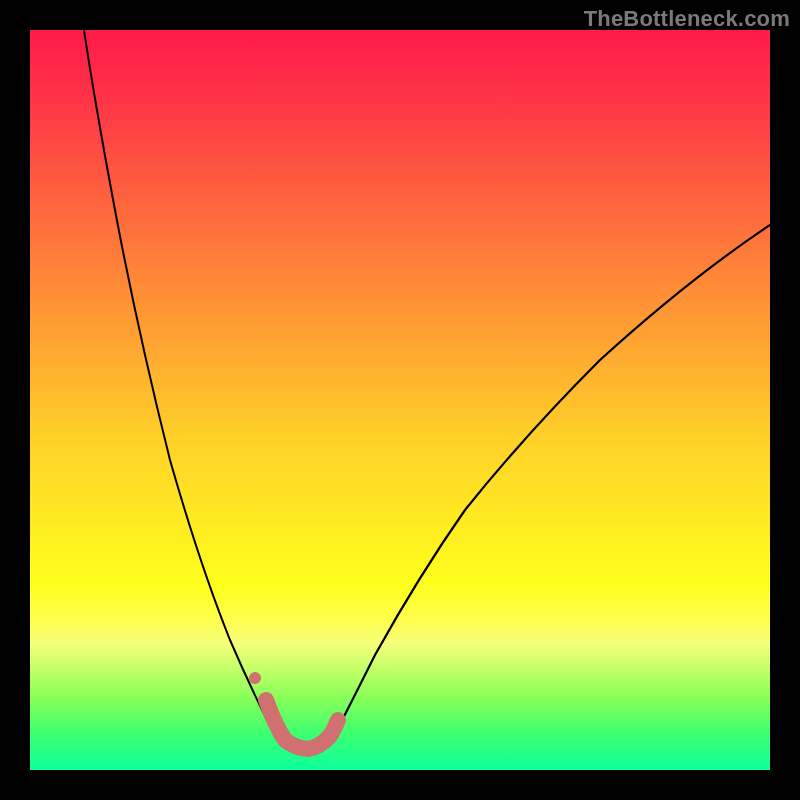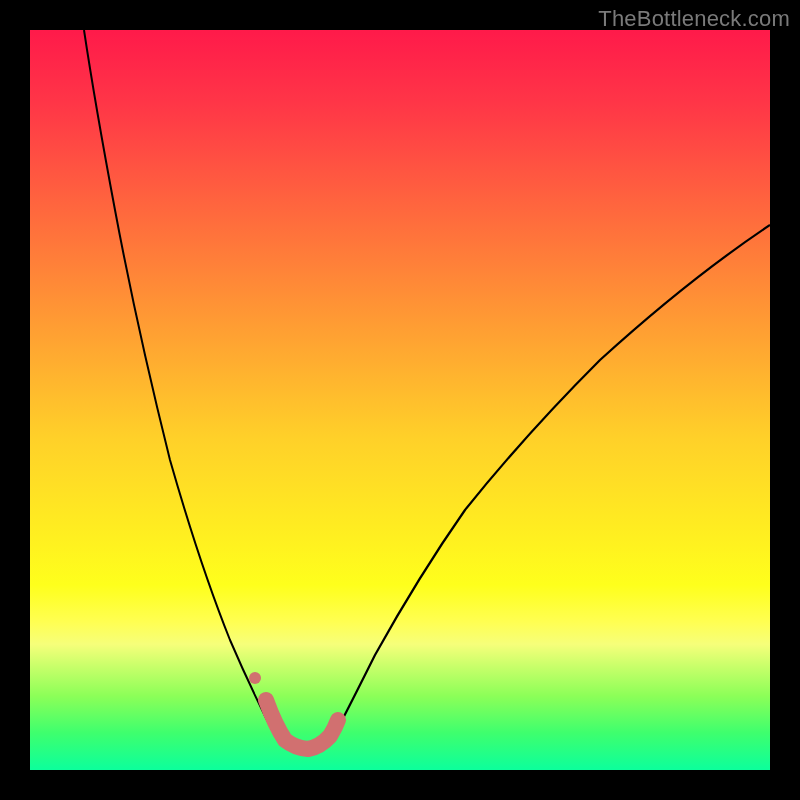--- a/index.html
+++ b/index.html
@@ -32,21 +32,21 @@
       #3eff6e 95%,
       #0cff9c 100%
     );
   }
   .watermark {
     position: absolute;
     top: 6px;
     right: 10px;
     color: #7a7a7a;
     font-size: 22px;
-    font-weight: 400;
+    font-weight: 700;
     letter-spacing: 0.2px;
     user-select: none;
   }
   svg {
     position: absolute;
     left: 0;
     top: 0;
   }
 </style>
 </head>

